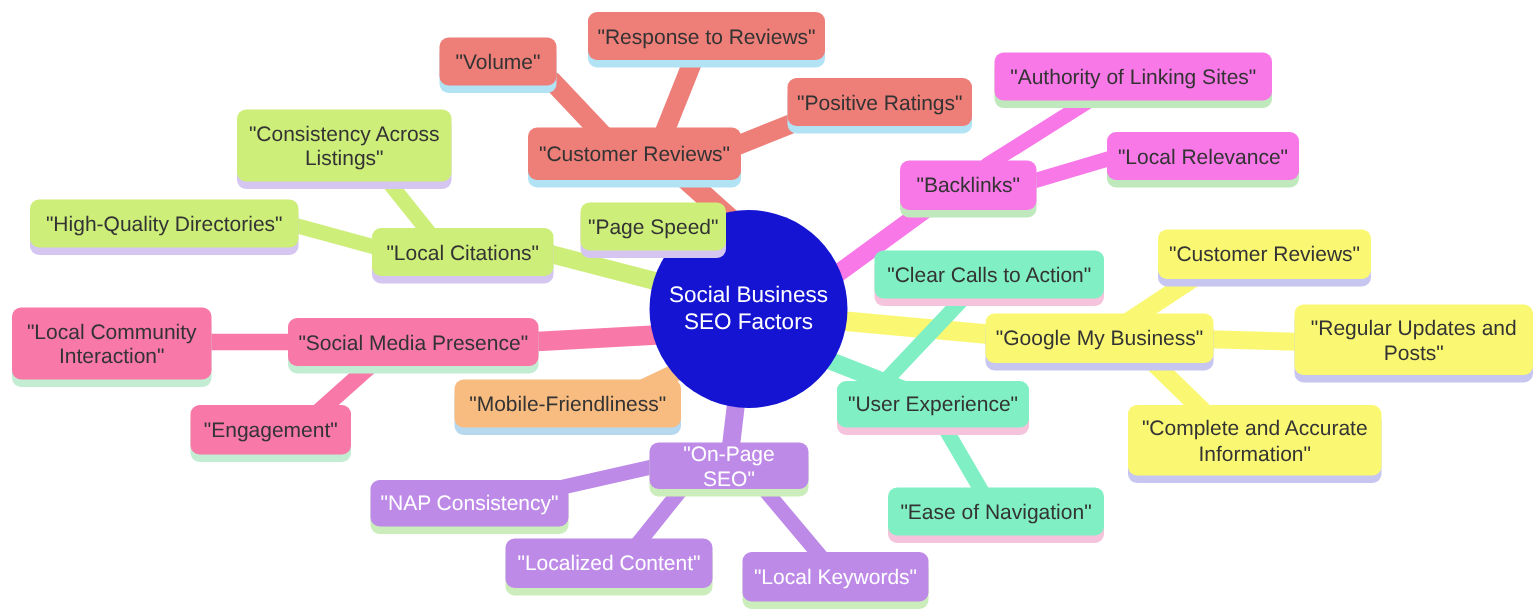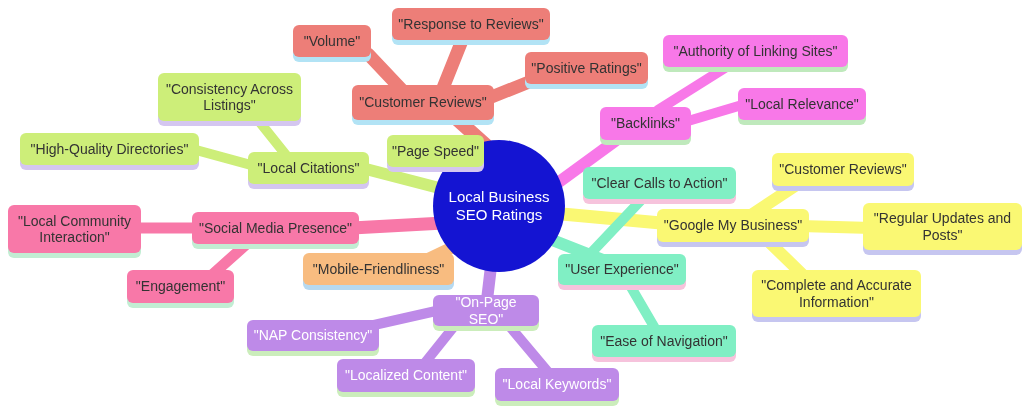--- a/index.html
+++ b/index.html
@@ -72,21 +72,21 @@
 
     <line class="orange-e" x1="468" y1="240" x2="424" y2="261" stroke-width="12" stroke-linecap="round"></line>
 
     <line class="purple-e" x1="492" y1="258" x2="487" y2="300" stroke-width="12" stroke-linecap="round"></line>
     <line class="purple-e" x1="436" y1="311" x2="374" y2="325" stroke-width="10" stroke-linecap="round"></line>
     <line class="purple-e" x1="456" y1="324" x2="424" y2="364" stroke-width="10" stroke-linecap="round"></line>
     <line class="purple-e" x1="506" y1="322" x2="548" y2="372" stroke-width="10" stroke-linecap="round"></line>
   </svg>
 
   <div class="center-circle">
-    <span>Local Business SEO Ratings</span>
+    <span>Social Business SEO Factors</span>
   </div>
 
   <div class="node salmon" style="left:352px;top:85px;width:142px;height:35px;">"Customer Reviews"</div>
   <div class="node salmon" style="left:293px;top:25px;width:78px;height:32px;">"Volume"</div>
   <div class="node salmon" style="left:392px;top:8px;width:158px;height:32px;">"Response to Reviews"</div>
   <div class="node salmon" style="left:525px;top:52px;width:123px;height:32px;">"Positive Ratings"</div>
 
   <div class="node magenta" style="left:600px;top:107px;width:91px;height:33px;">"Backlinks"</div>
   <div class="node magenta" style="left:663px;top:35px;width:185px;height:32px;">"Authority of Linking Sites"</div>
   <div class="node magenta" style="left:738px;top:88px;width:128px;height:32px;">"Local Relevance"</div>

